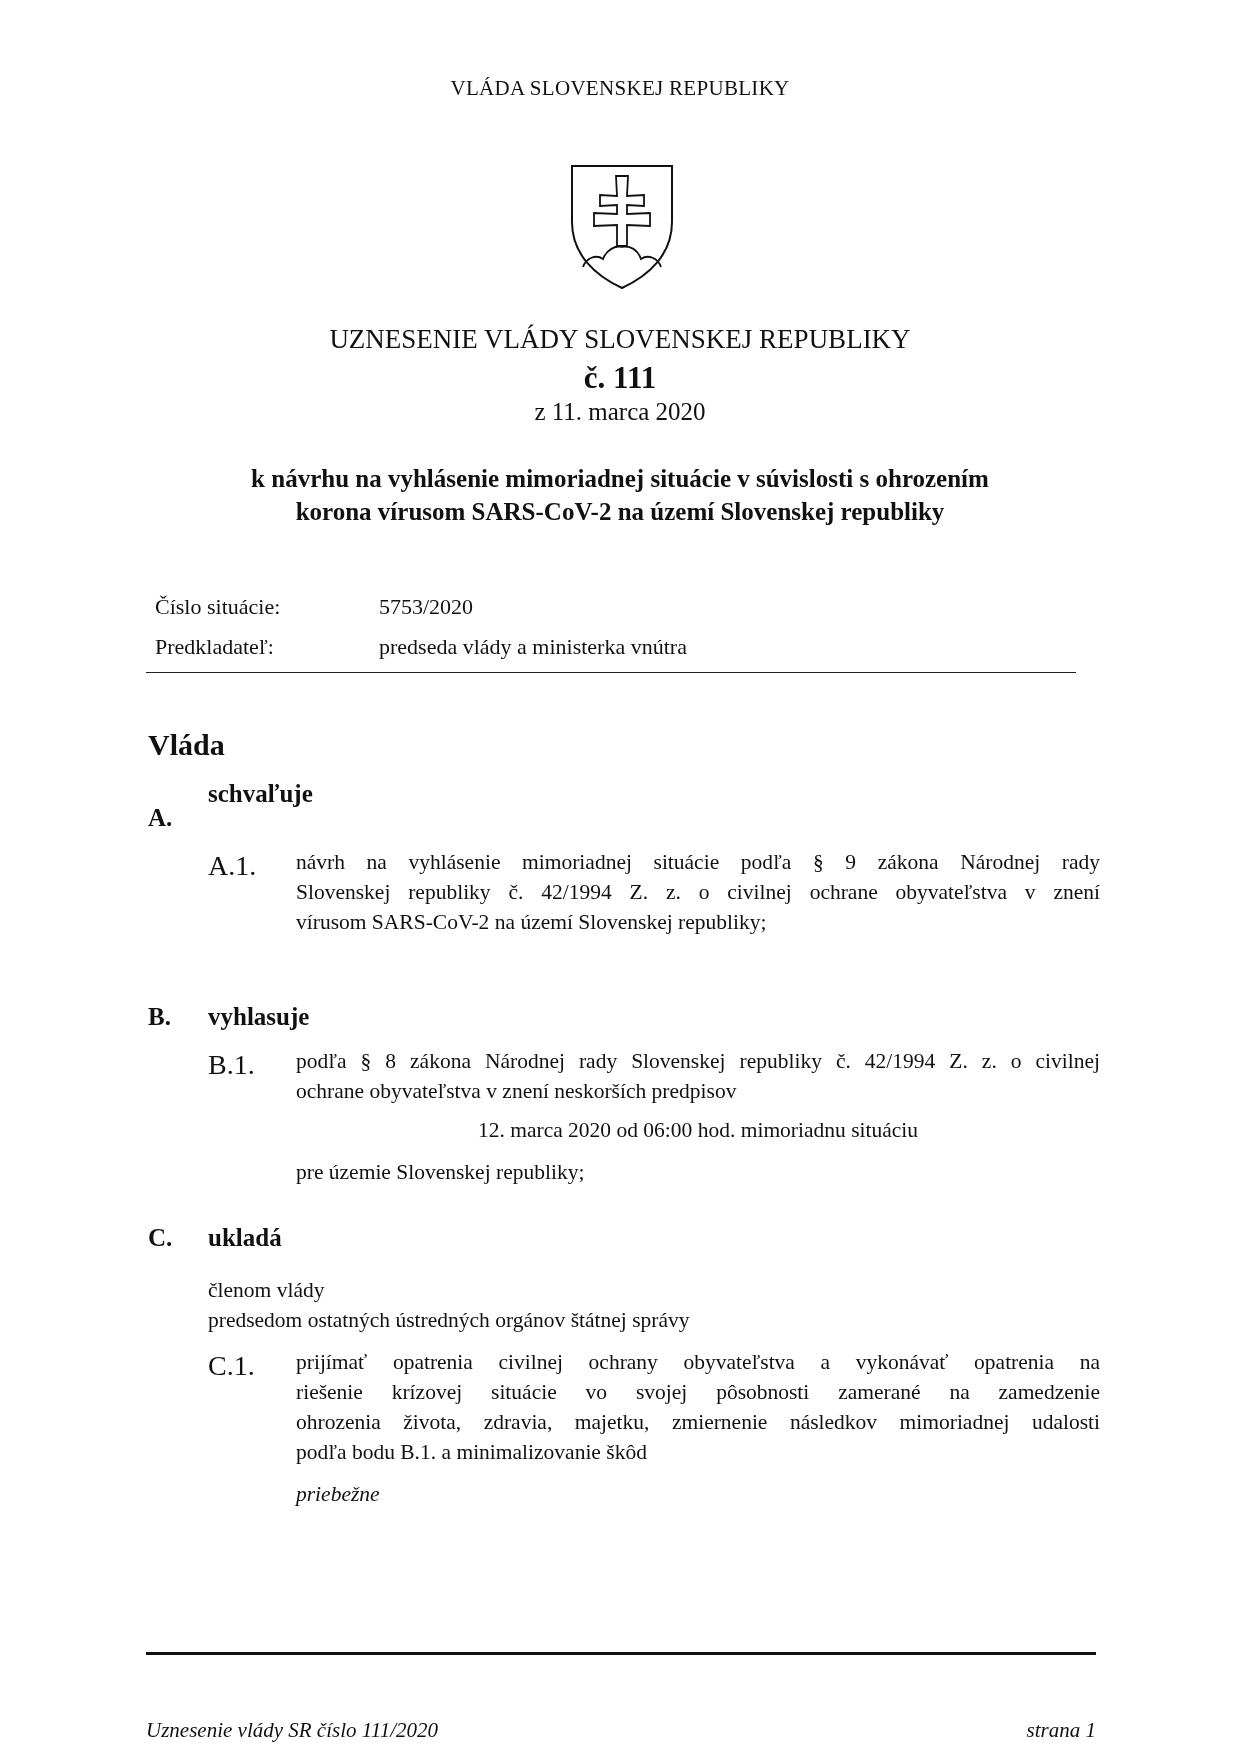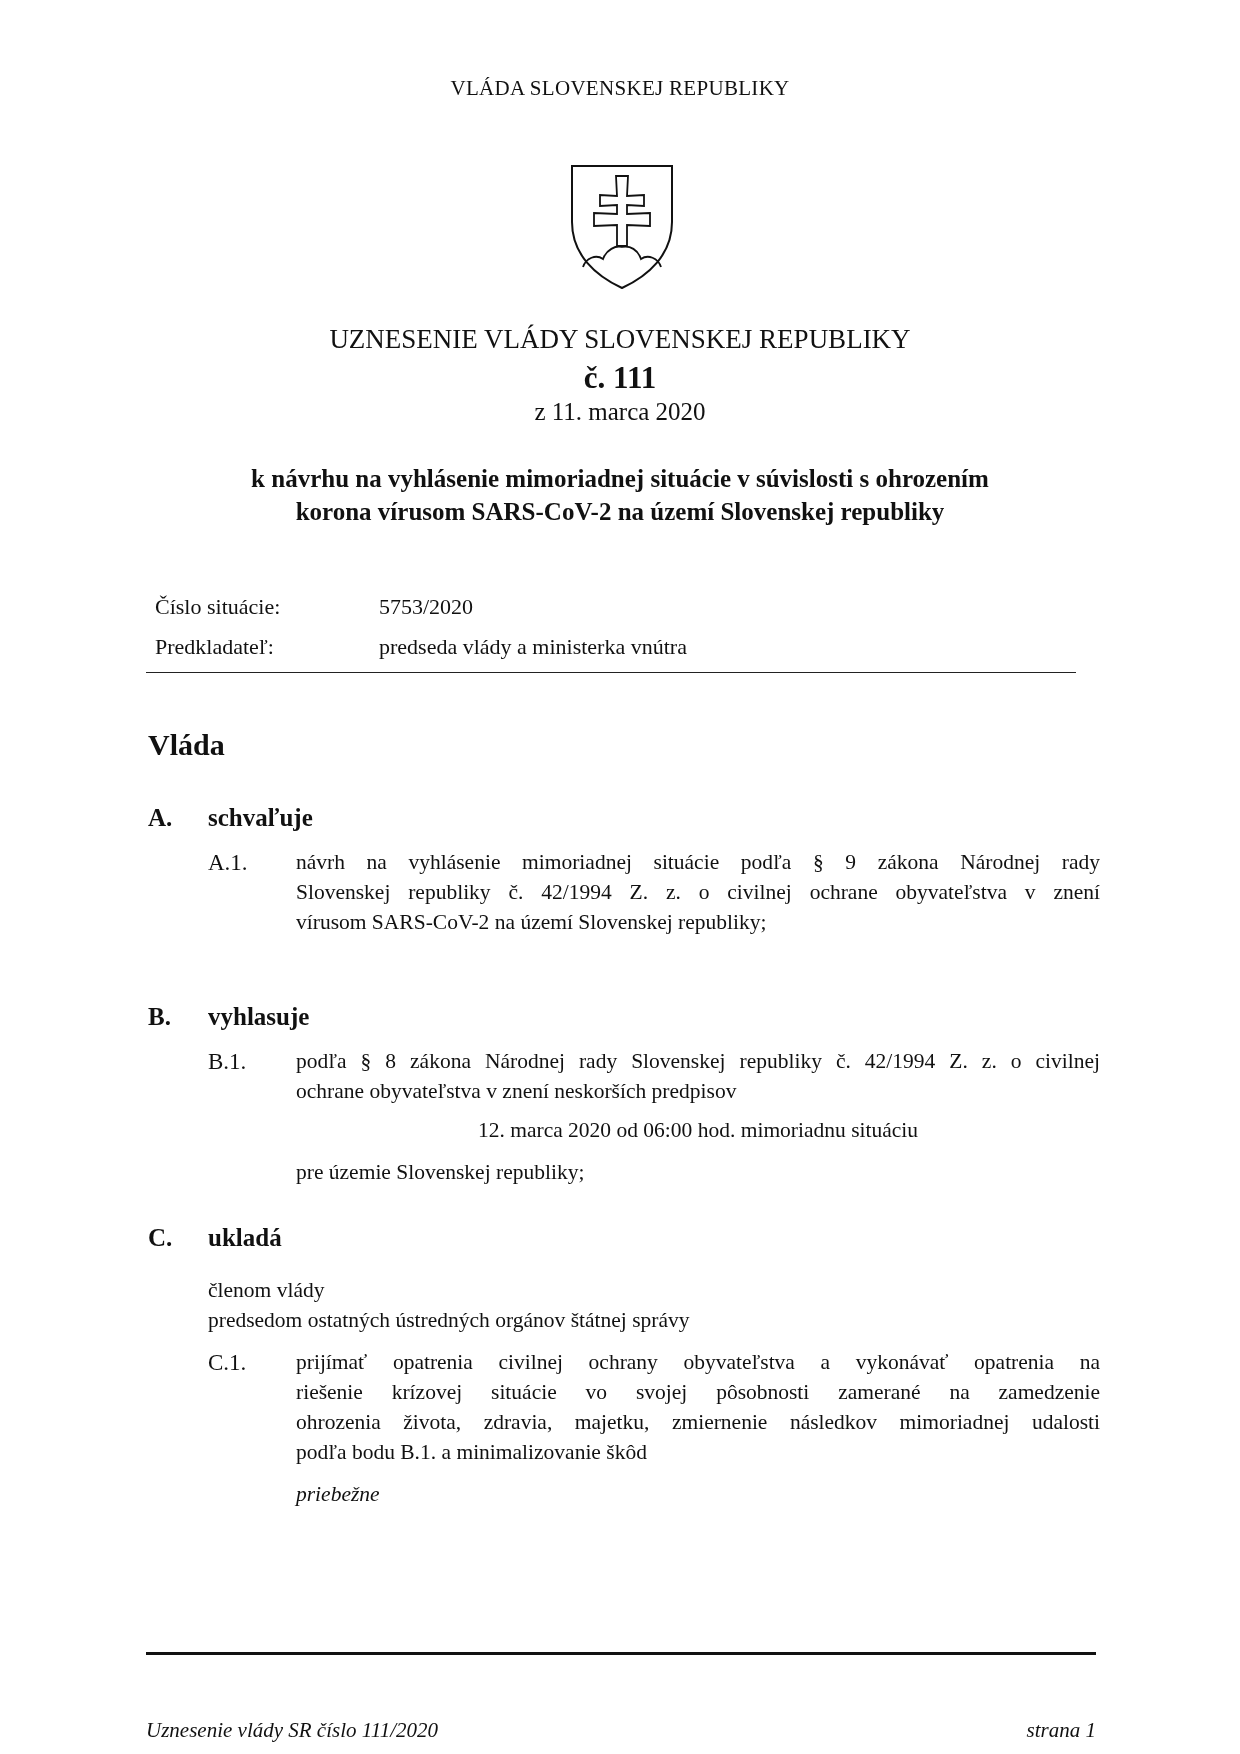--- a/index.html
+++ b/index.html
@@ -12,21 +12,21 @@
   .res-num { top: 360px; font-size: 31px; font-weight: bold; }
   .res-date { top: 398px; font-size: 25px; }
   .subject { top: 462px; font-size: 25px; font-weight: bold; line-height: 33px; }
   .meta-row { font-size: 22px; }
   .meta-label { left: 155px; }
   .meta-val { left: 379px; }
   .rule1 { left: 146px; top: 672px; width: 930px; height: 0; border-top: 1.5px solid #222; }
   .h-vlada { left: 148px; top: 728px; font-size: 30px; font-weight: bold; }
   .sec-letter { left: 148px; font-size: 25px; font-weight: bold; }
   .sec-title { left: 208px; font-size: 25px; font-weight: bold; }
-  .item-no { left: 208px; font-size: 23px; }
+  .item-no { left: 208px; font-size: 28px; }
   .item-text { left: 296px; width: 804px; font-size: 21.5px; line-height: 30px; text-align: justify; }
   .emph { font-weight: normal; font-size: 21.5px; }
   .plain { font-size: 21.5px; }
   .ital { font-style: italic; font-size: 21.5px; }
   .rule2 { left: 146px; top: 1652px; width: 950px; height: 0; border-top: 3px solid #111; }
   .foot { top: 1718px; font-size: 21px; font-style: italic; }
 </style>
 </head>
 <body>
 
@@ -49,21 +49,21 @@
 
 <div class="abs meta-row meta-label" style="top:594px">Číslo situácie:</div>
 <div class="abs meta-row meta-val" style="top:594px">5753/2020</div>
 <div class="abs meta-row meta-label" style="top:634px">Predkladateľ:</div>
 <div class="abs meta-row meta-val" style="top:634px">predseda vlády a ministerka vnútra</div>
 <div class="abs rule1"></div>
 
 <div class="abs h-vlada">Vláda</div>
 
 <div class="abs sec-letter" style="top:804px">A.</div>
-<div class="abs sec-title" style="top:804px">schvaľuje</div>
+<div class="abs sec-title" style="top:780px">schvaľuje</div>
 <div class="abs item-no" style="top:850px">A.1.</div>
 <div class="abs item-text" style="top:847px">
   <div style="text-align-last:justify">návrh na vyhlásenie mimoriadnej situácie podľa § 9 zákona Národnej rady</div>
   <div style="text-align-last:justify">Slovenskej republiky č. 42/1994 Z. z. o civilnej ochrane obyvateľstva v znení</div>
   <div>vírusom SARS-CoV-2 na území Slovenskej republiky;</div>
 </div>
 
 <div class="abs sec-letter" style="top:1003px">B.</div>
 <div class="abs sec-title" style="top:1003px">vyhlasuje</div>
 <div class="abs item-no" style="top:1049px">B.1.</div>

